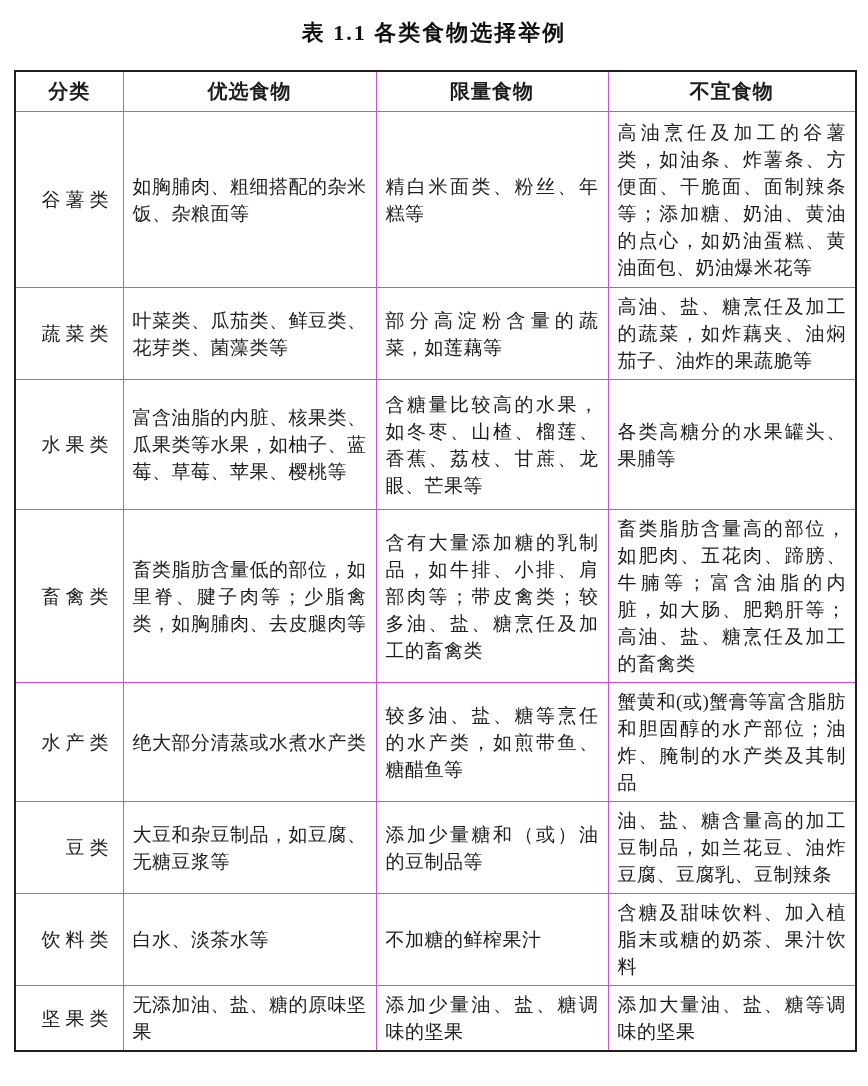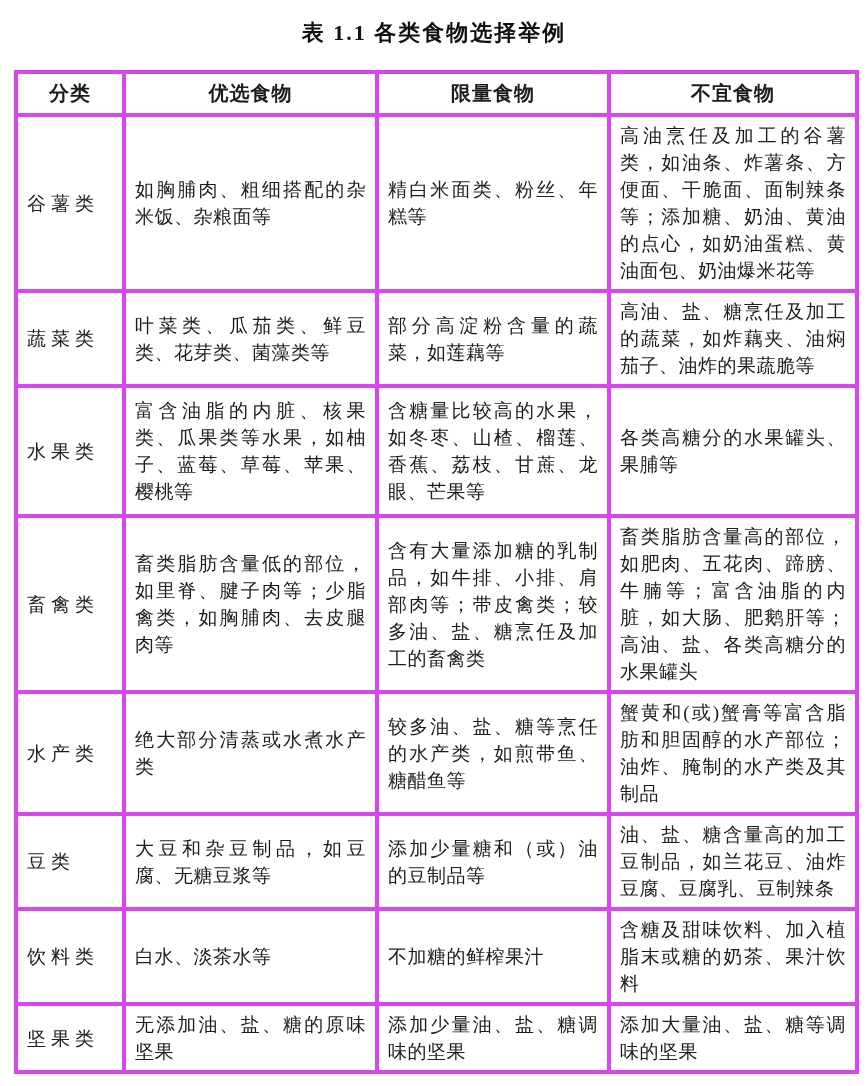--- a/index.html
+++ b/index.html
@@ -28,42 +28,42 @@
   }
   table.food-table {
     table-layout: fixed;
     border-collapse: collapse;
     width: 841px;
     margin: 0 13px 0 14px;
     border: 2px solid #1f1f1f;
   }
   table.food-table th,
   table.food-table td {
-    border: 4px solid #d946ef;
+    border: 1px solid #d946ef;
     vertical-align: middle;
     font-size: 19px;
     line-height: 27px;
     padding: 5px 9px;
     overflow: hidden;
   }
   table.food-table th {
     font-weight: bold;
     text-align: center;
     font-size: 20px;
     padding: 6px 4px;
     letter-spacing: 1px;
   }
   td.cell-text {
     text-align: justify;
     text-justify: inter-character;
     letter-spacing: 0.5px;
     margin-left: 24px;
   }
   td.cell-cat {
-    text-align: left;
+    text-align: right;
     letter-spacing: 5px;
     padding-left: 13px; 
     white-space: nowrap;
   }
 </style>
 </head>
 <body>
 
 <div class="page">
   <h1 class="title">表 1.1  各类食物选择举例</h1>
@@ -99,21 +99,21 @@
       <tr style="height:130px">
         <td class="cell-cat">水果类</td>
         <td class="cell-text">富含油脂的内脏、核果类、瓜果类等水果，如柚子、蓝莓、草莓、苹果、樱桃等</td>
         <td class="cell-text">含糖量比较高的水果，如冬枣、山楂、榴莲、香蕉、荔枝、甘蔗、龙眼、芒果等</td>
         <td class="cell-text">各类高糖分的水果罐头、果脯等</td>
       </tr>
       <tr style="height:170px">
         <td class="cell-cat">畜禽类</td>
         <td class="cell-text">畜类脂肪含量低的部位，如里脊、腱子肉等；少脂禽类，如胸脯肉、去皮腿肉等</td>
         <td class="cell-text">含有大量添加糖的乳制品，如牛排、小排、肩部肉等；带皮禽类；较多油、盐、糖烹任及加工的畜禽类</td>
-        <td class="cell-text">畜类脂肪含量高的部位，如肥肉、五花肉、蹄膀、牛腩等；富含油脂的内脏，如大肠、肥鹅肝等；高油、盐、各类高糖分的水果罐头</td>
+        <td class="cell-text">畜类脂肪含量高的部位，如肥肉、五花肉、蹄膀、牛腩等；富含油脂的内脏，如大肠、肥鹅肝等；高油、盐、糖烹任及加工的畜禽类</td>
       </tr>
       <tr style="height:114px">
         <td class="cell-cat">水产类</td>
         <td class="cell-text">绝大部分清蒸或水煮水产类</td>
         <td class="cell-text">较多油、盐、糖等烹任的水产类，如煎带鱼、糖醋鱼等</td>
         <td class="cell-text">蟹黄和(或)蟹膏等富含脂肪和胆固醇的水产部位；油炸、腌制的水产类及其制品</td>
       </tr>
       <tr style="height:84px">
         <td class="cell-cat">豆类</td>
         <td class="cell-text">大豆和杂豆制品，如豆腐、无糖豆浆等</td>

